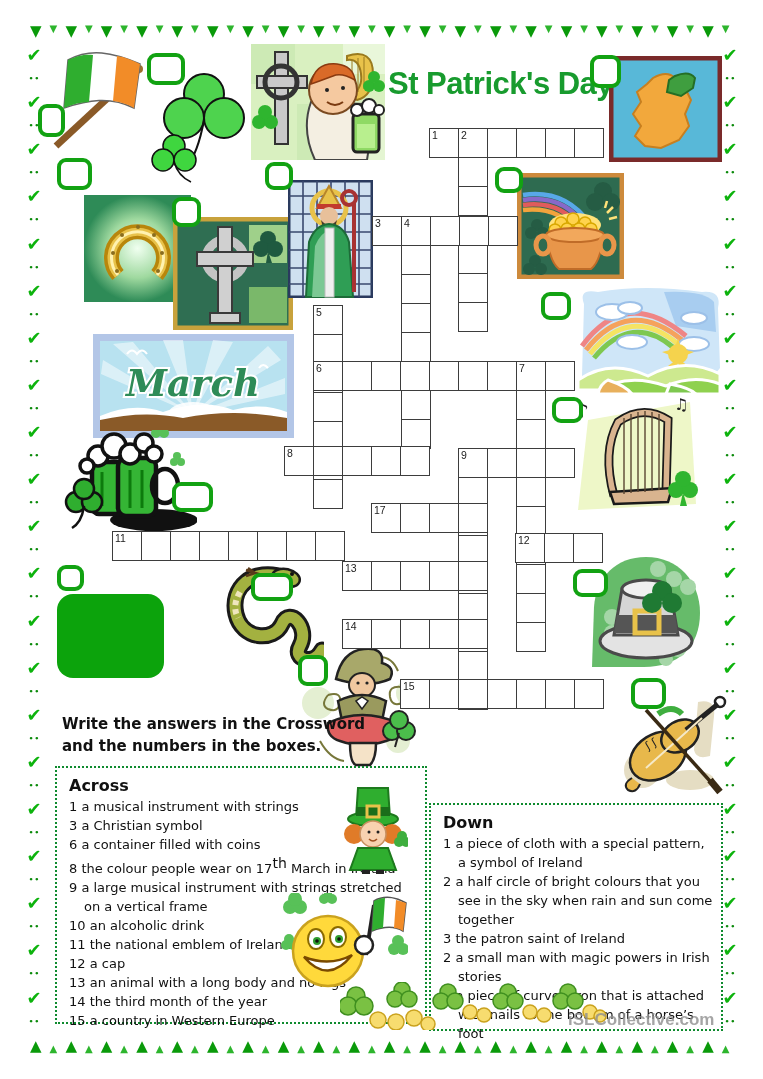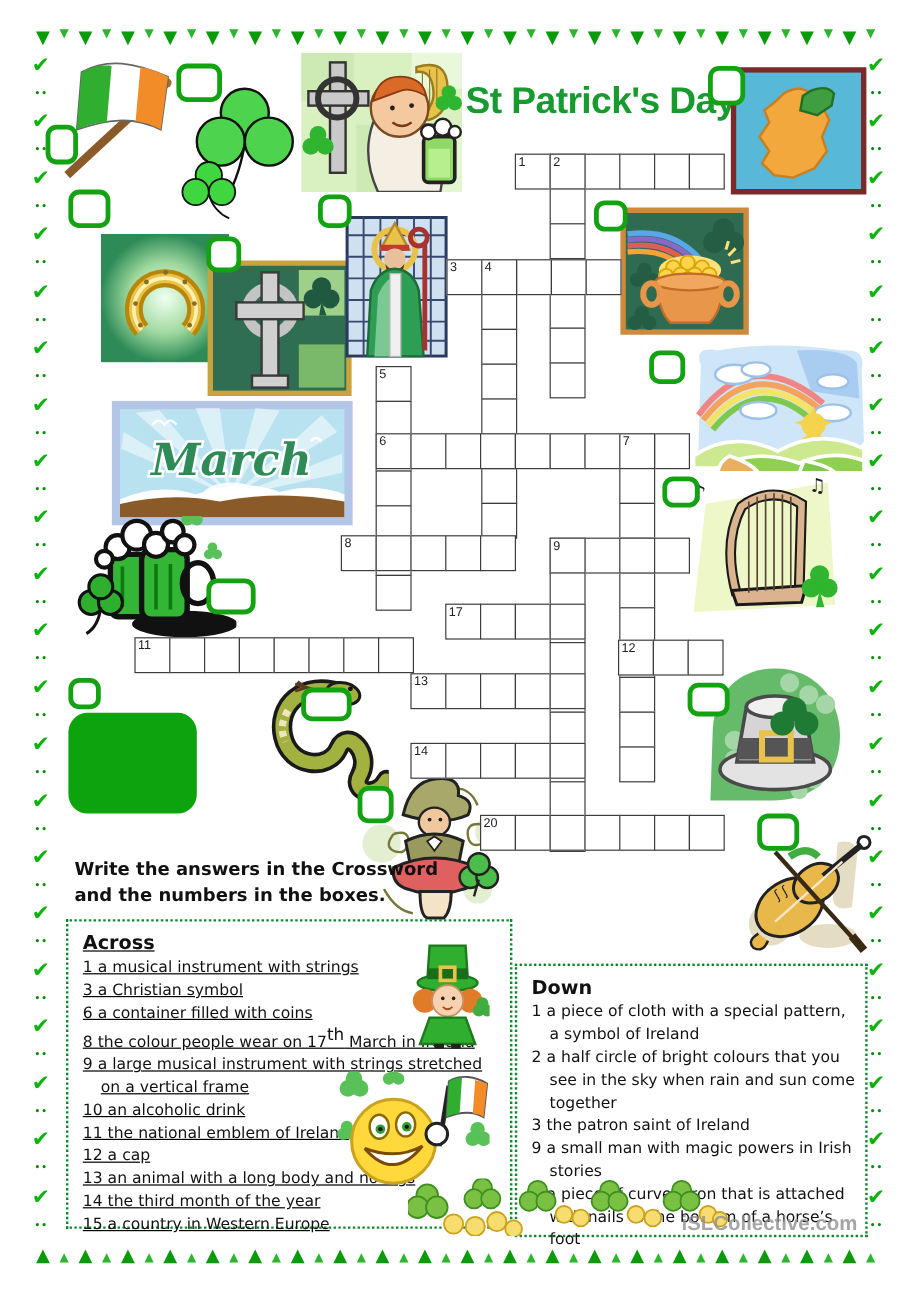--- a/index.html
+++ b/index.html
@@ -26,21 +26,21 @@
   
   .abox{position:absolute;box-sizing:border-box;border:4px solid #12a212;border-radius:9px;background:#fff;z-index:5;}
   
   .art{position:absolute;z-index:2;}
   .solid-rect{position:absolute;background:#0ca30c;border-radius:16px;z-index:2;}
   
   .instr{position:absolute;left:62px;top:714px;font-size:15px;font-weight:600;color:#111;
          white-space:pre-line;line-height:1.45;z-index:2;}
   
   .cluebox{position:absolute;box-sizing:border-box;border:2.5px dotted #0e8a2e;background:transparent;z-index:2;}
-  .cb-across{left:55px;top:766px;width:372px;height:258px;text-decoration:underline;}
+  .cb-across{left:55px;top:766px;width:372px;height:258px;}
   .cb-down{left:429px;top:803px;width:294px;height:228px;}
   .cluehead{font-size:16px;font-weight:bold;color:#111;margin:8px 0 2px 12px;}
   ul.clues{list-style:none;margin:0;padding:0 8px 0 12px;}
   ul.clues li{font-size:13px;color:#111;line-height:19px;padding-left:15px;text-indent:-15px;}
   .cb-across ul.clues li{max-width:365px;}
   .cb-down ul.clues li{max-width:272px;}
   sup{font-size:14px;}
   .watermark{position:absolute;left:568px;top:1010px;font-family:"Liberation Sans",sans-serif;
              font-size:17px;font-weight:bold;color:#8f8f8f;opacity:.8;z-index:6;}
 </style>
@@ -797,21 +797,21 @@
       <div class="cnum" style="left: 316px; top: 306px;">5</div>
       <div class="cnum" style="left: 316px; top: 362px;">6</div>
       <div class="cnum" style="left: 519px; top: 362px;">7</div>
       <div class="cnum" style="left: 287px; top: 447px;">8</div>
       <div class="cnum" style="left: 461px; top: 449px;">9</div>
       <div class="cnum" style="left: 374px; top: 504px;">17</div>
       <div class="cnum" style="left: 115px; top: 532px;">11</div>
       <div class="cnum" style="left: 518px; top: 534px;">12</div>
       <div class="cnum" style="left: 345px; top: 562px;">13</div>
       <div class="cnum" style="left: 345px; top: 620px;">14</div>
-      <div class="cnum" style="left: 403px; top: 680px;">20</div>
+      <div class="cnum" style="left: 403px; top: 680px;">15</div>
     </div>
 
   <div id="boxes">
       <div class="abox" style="left: 147px; top: 53px; width: 38px; height: 32px;"></div>
       <div class="abox" style="left: 38px; top: 104px; width: 27px; height: 33px;"></div>
       <div class="abox" style="left: 57px; top: 158px; width: 35px; height: 32px;"></div>
       <div class="abox" style="left: 172px; top: 197px; width: 29px; height: 30px;"></div>
       <div class="abox" style="left: 265px; top: 162px; width: 28px; height: 28px;"></div>
       <div class="abox" style="left: 590px; top: 55px; width: 31px; height: 33px;"></div>
       <div class="abox" style="left: 495px; top: 167px; width: 28px; height: 26px;"></div>
@@ -844,19 +844,19 @@
         <li>15 a country in Western Europe</li>
       </ul>
   </div>
 
   <div class="cluebox cb-down">
     <div class="cluehead">Down</div>
     <ul class="clues">
         <li>1 a piece of cloth with a special pattern, a symbol of Ireland</li>
         <li>2 a half circle of bright colours that you see in the sky when rain and sun come together</li>
         <li>3 the patron saint of Ireland</li>
-        <li>9 a small man with magic powers in Irish stories</li>
+        <li>2 a small man with magic powers in Irish stories</li>
         <li>9 a piece of curved iron that is attached with nails to the bottom of a horse’s foot</li>
       </ul>
   </div>
 
   <div class="watermark">iSLCollective.com</div>
 </div>
 
 </body></html>

